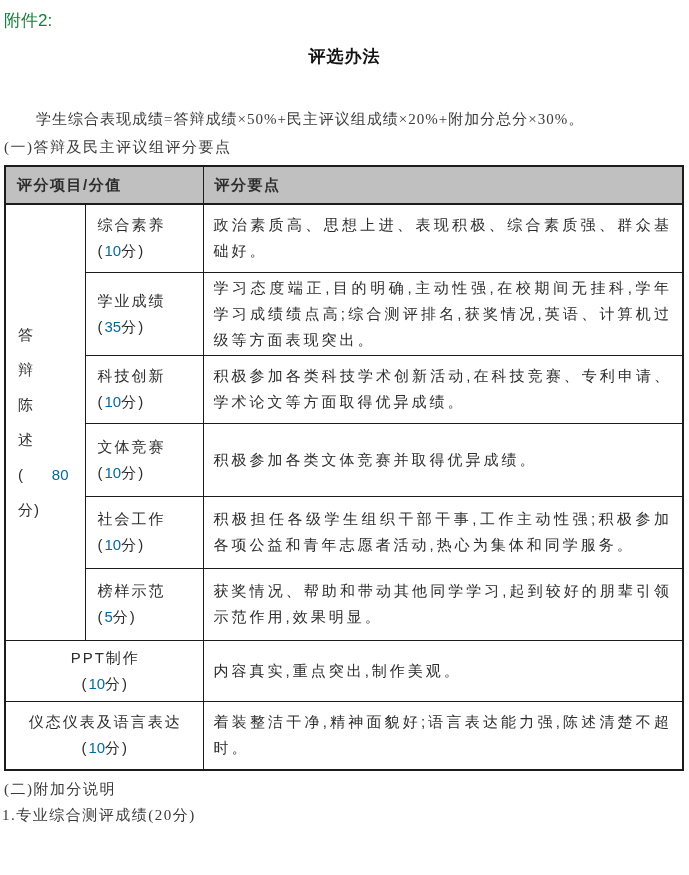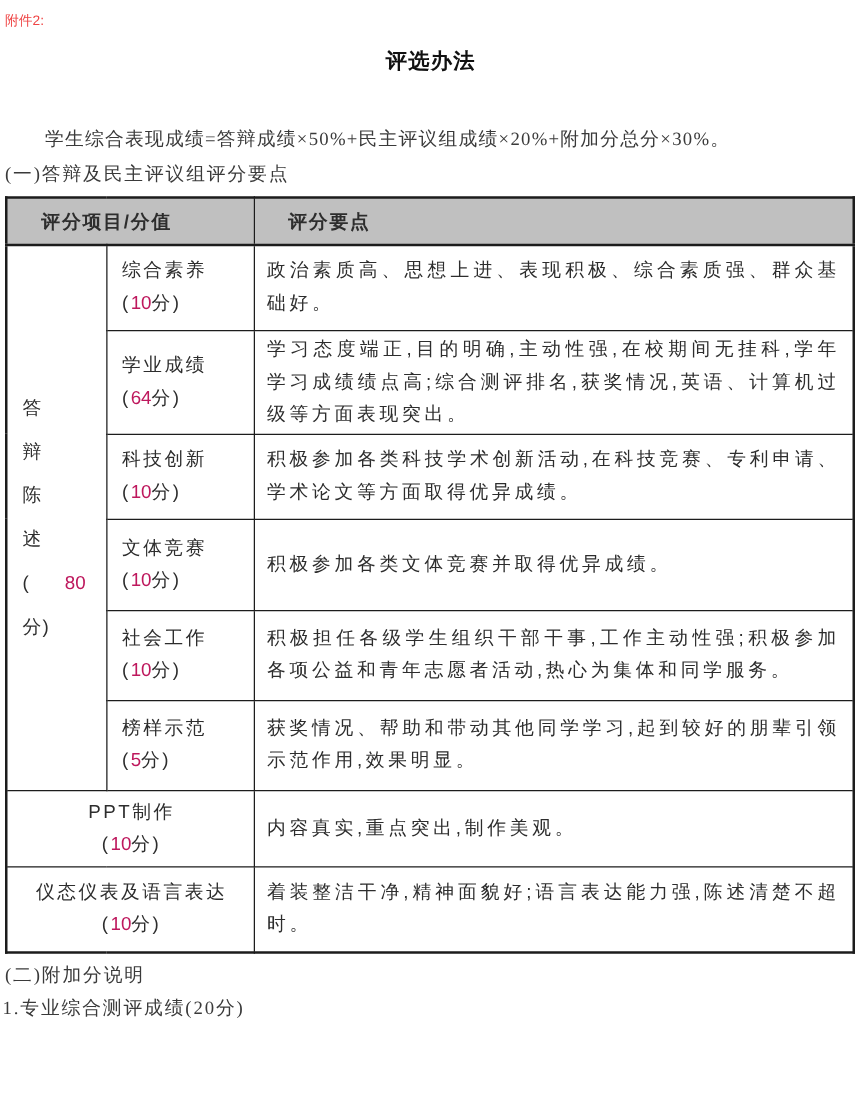--- a/index.html
+++ b/index.html
@@ -8,22 +8,22 @@
     width: 689px; height: 875px;
     font-family: "Liberation Sans", sans-serif;
     color: #2e2e2e;
     overflow: hidden;
   }
   .page { position: relative; width: 689px; height: 875px; background: #fff; overflow: hidden; }
 
   
   .attachment {
     padding: 9px 0 0 4px;
-    font-size: 11px;
-    color: #ef4444;
+    font-size: 17px;
+    color: #15803d;
   }
   .doc-title {
     text-align: center;
     font-weight: bold;
     font-size: 17px;
     color: #111;
     margin-top: 13px;
     letter-spacing: 1px;
   }
   .kai { font-family: "Liberation Serif", serif; color: #3a3a3a; }
@@ -55,21 +55,21 @@
     border: 1px solid #1c1c1c;
     vertical-align: middle;
     font-size: 15px;
     color: #2d2d2d;
   }
   .score-table thead tr { height: 38px; }
   .score-table thead th {
     background: #c0c0c0;
     text-align: left;
     font-weight: bold;
-    padding: 0 27px;
+    padding: 0 11px;
     letter-spacing: 1.5px;
     border-bottom: 2px solid #1c1c1c;
   }
   tbody tr:nth-child(1) { height: 68px; }
   tbody tr:nth-child(2) { height: 79px; }
   tbody tr:nth-child(3) { height: 68px; padding-left: 15px; }
   tbody tr:nth-child(4) { height: 73px; }
   tbody tr:nth-child(5) { height: 72px; }
   tbody tr:nth-child(6) { height: 72px; }
   tbody tr:nth-child(7) { height: 61px; }
@@ -81,21 +81,21 @@
   .vline { display: flex; justify-content: space-between; padding-right: 4px; }
 
   td.sub-cell { padding: 0 8px 0 12px; line-height: 26px; letter-spacing: 2px; }
   td.wide-cell { padding: 0 8px 0 10px; line-height: 26px; letter-spacing: 2px; text-align: center; }
   td.points-cell {
     padding: 2px 10px;
     line-height: 26px;
     letter-spacing: 3px;
     text-align: justify;
   }
-  .num { color: #be185d; letter-spacing: 0; }
+  .num { color: #0369a1; letter-spacing: 0; }
 
   
   .note {
     margin: 7px 0 0 2px;
     font-size: 15px;
     line-height: 32px;
     letter-spacing: 2.5px;
     text-decoration: underline dashed #6fc46f;
     text-decoration-thickness: 2px;
     text-underline-offset: 5px;
@@ -145,21 +145,21 @@
         </td>
         <td class="sub-cell">
           <div>综合素养</div>
           <div><span>(</span><span class="num">10</span><span>分)</span></div>
         </td>
         <td class="points-cell">政治素质高、思想上进、表现积极、综合素质强、群众基础好。</td>
       </tr>
       <tr>
         <td class="sub-cell">
           <div>学业成绩</div>
-          <div><span>(</span><span class="num">64</span><span>分)</span></div>
+          <div><span>(</span><span class="num">35</span><span>分)</span></div>
         </td>
         <td class="points-cell">学习态度端正,目的明确,主动性强,在校期间无挂科,学年学习成绩绩点高;综合测评排名,获奖情况,英语、计算机过级等方面表现突出。</td>
       </tr>
       <tr>
         <td class="sub-cell">
           <div>科技创新</div>
           <div><span>(</span><span class="num">10</span><span>分)</span></div>
         </td>
         <td class="points-cell">积极参加各类科技学术创新活动,在科技竞赛、专利申请、学术论文等方面取得优异成绩。</td>
       </tr>

